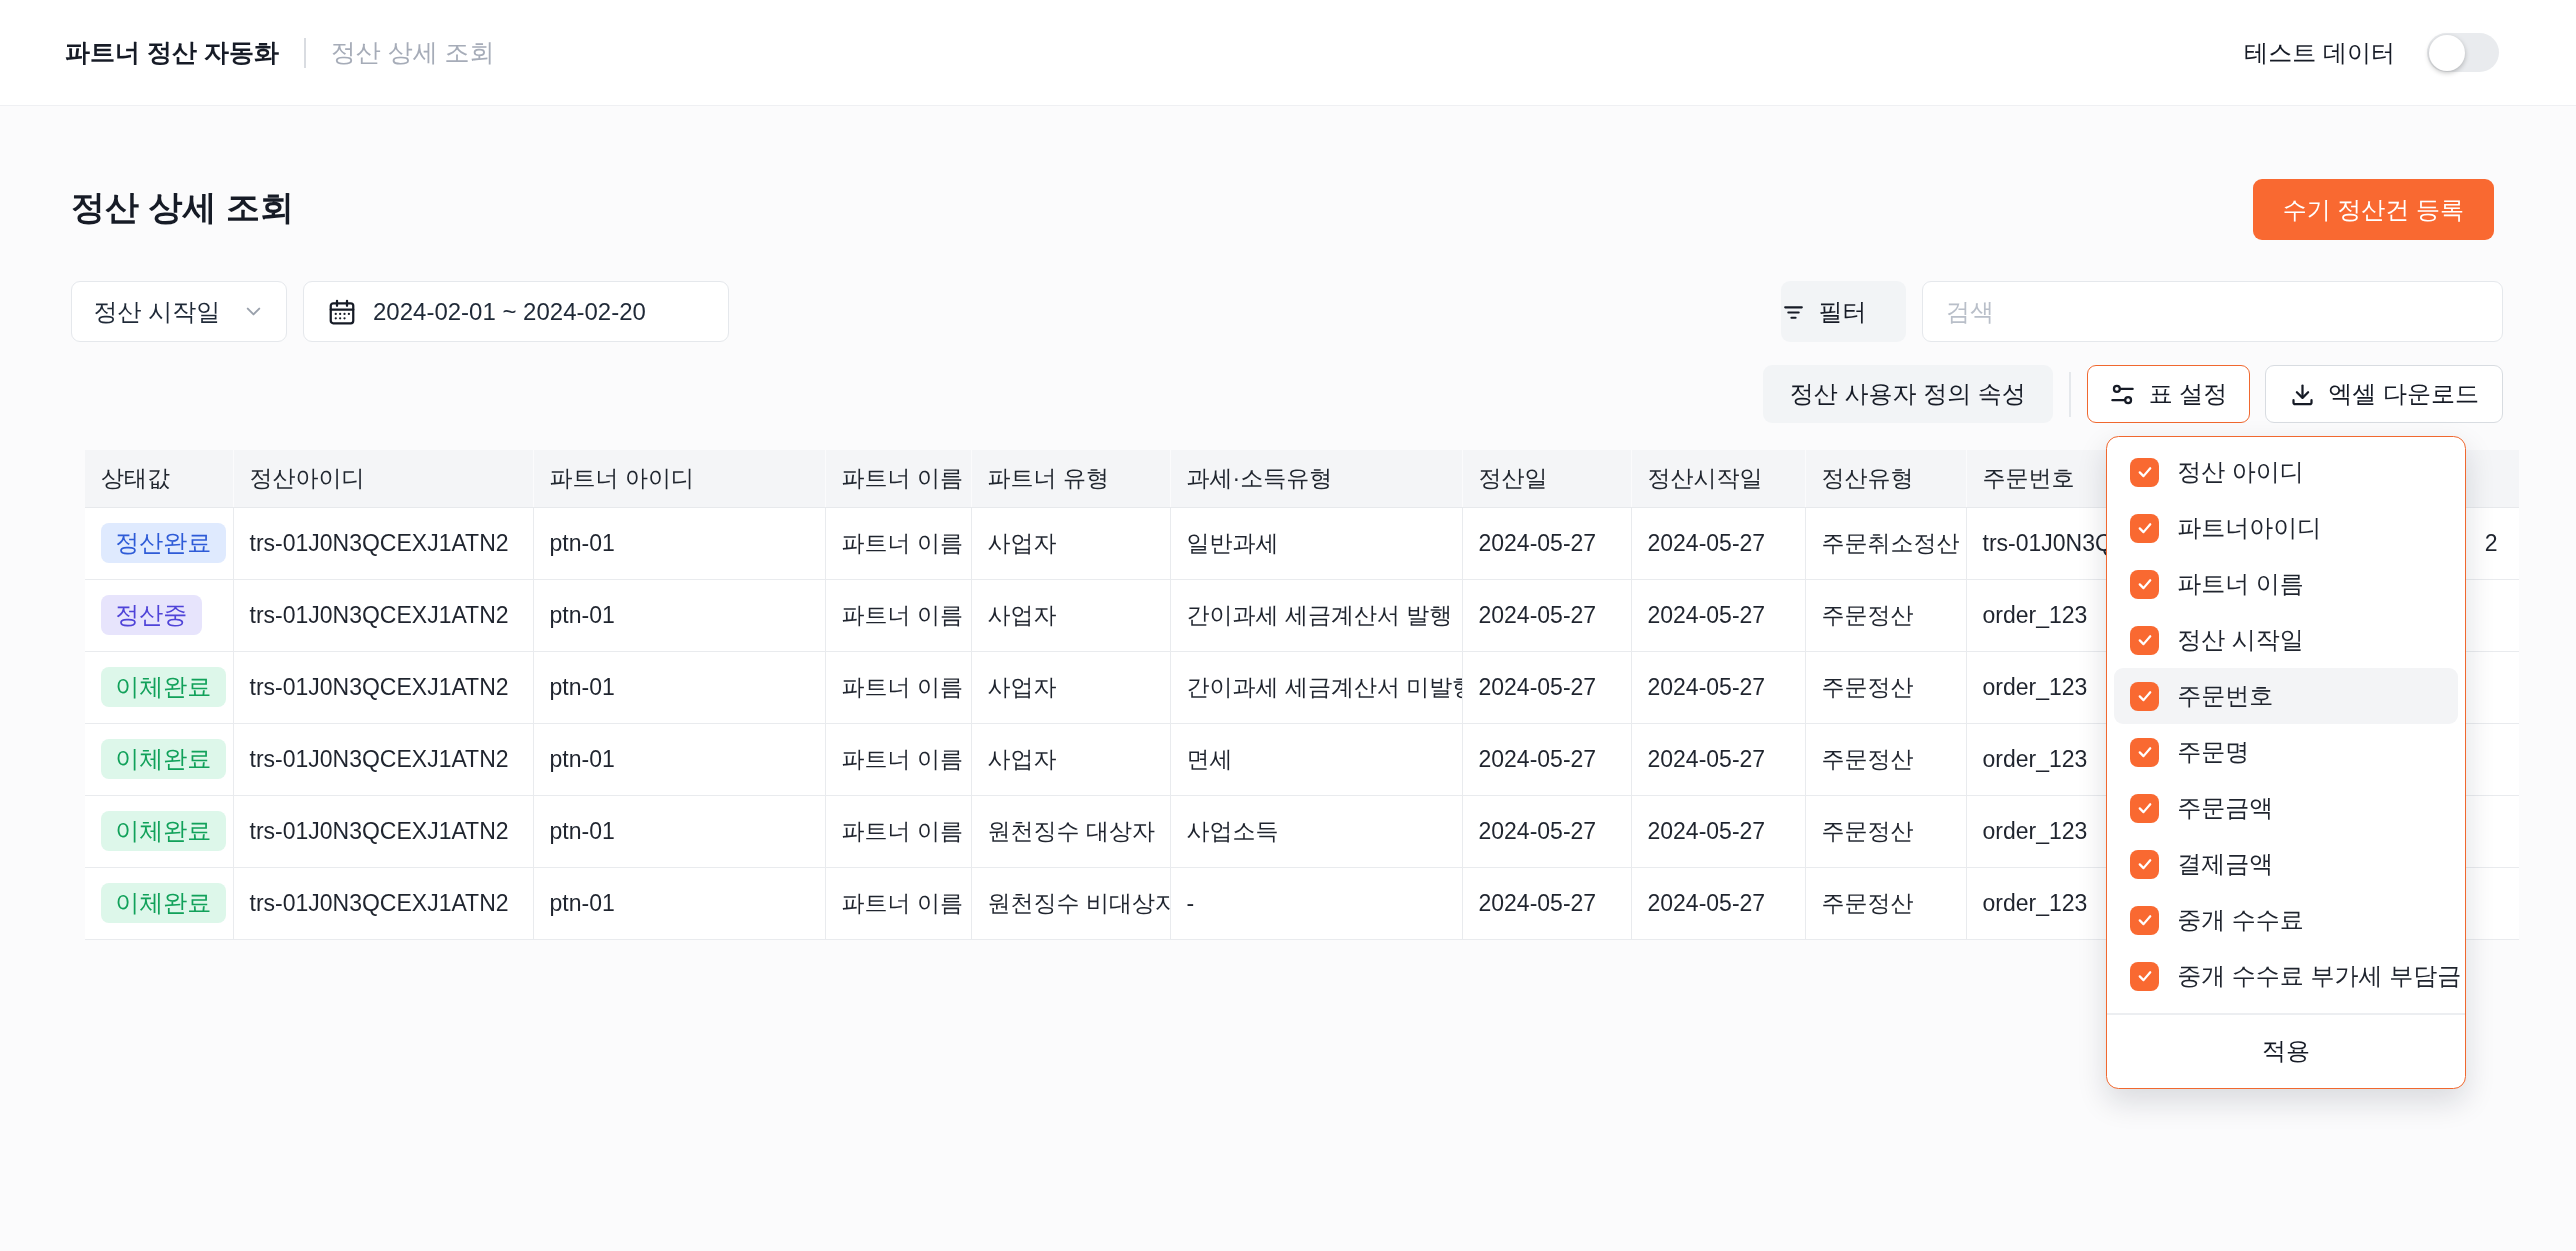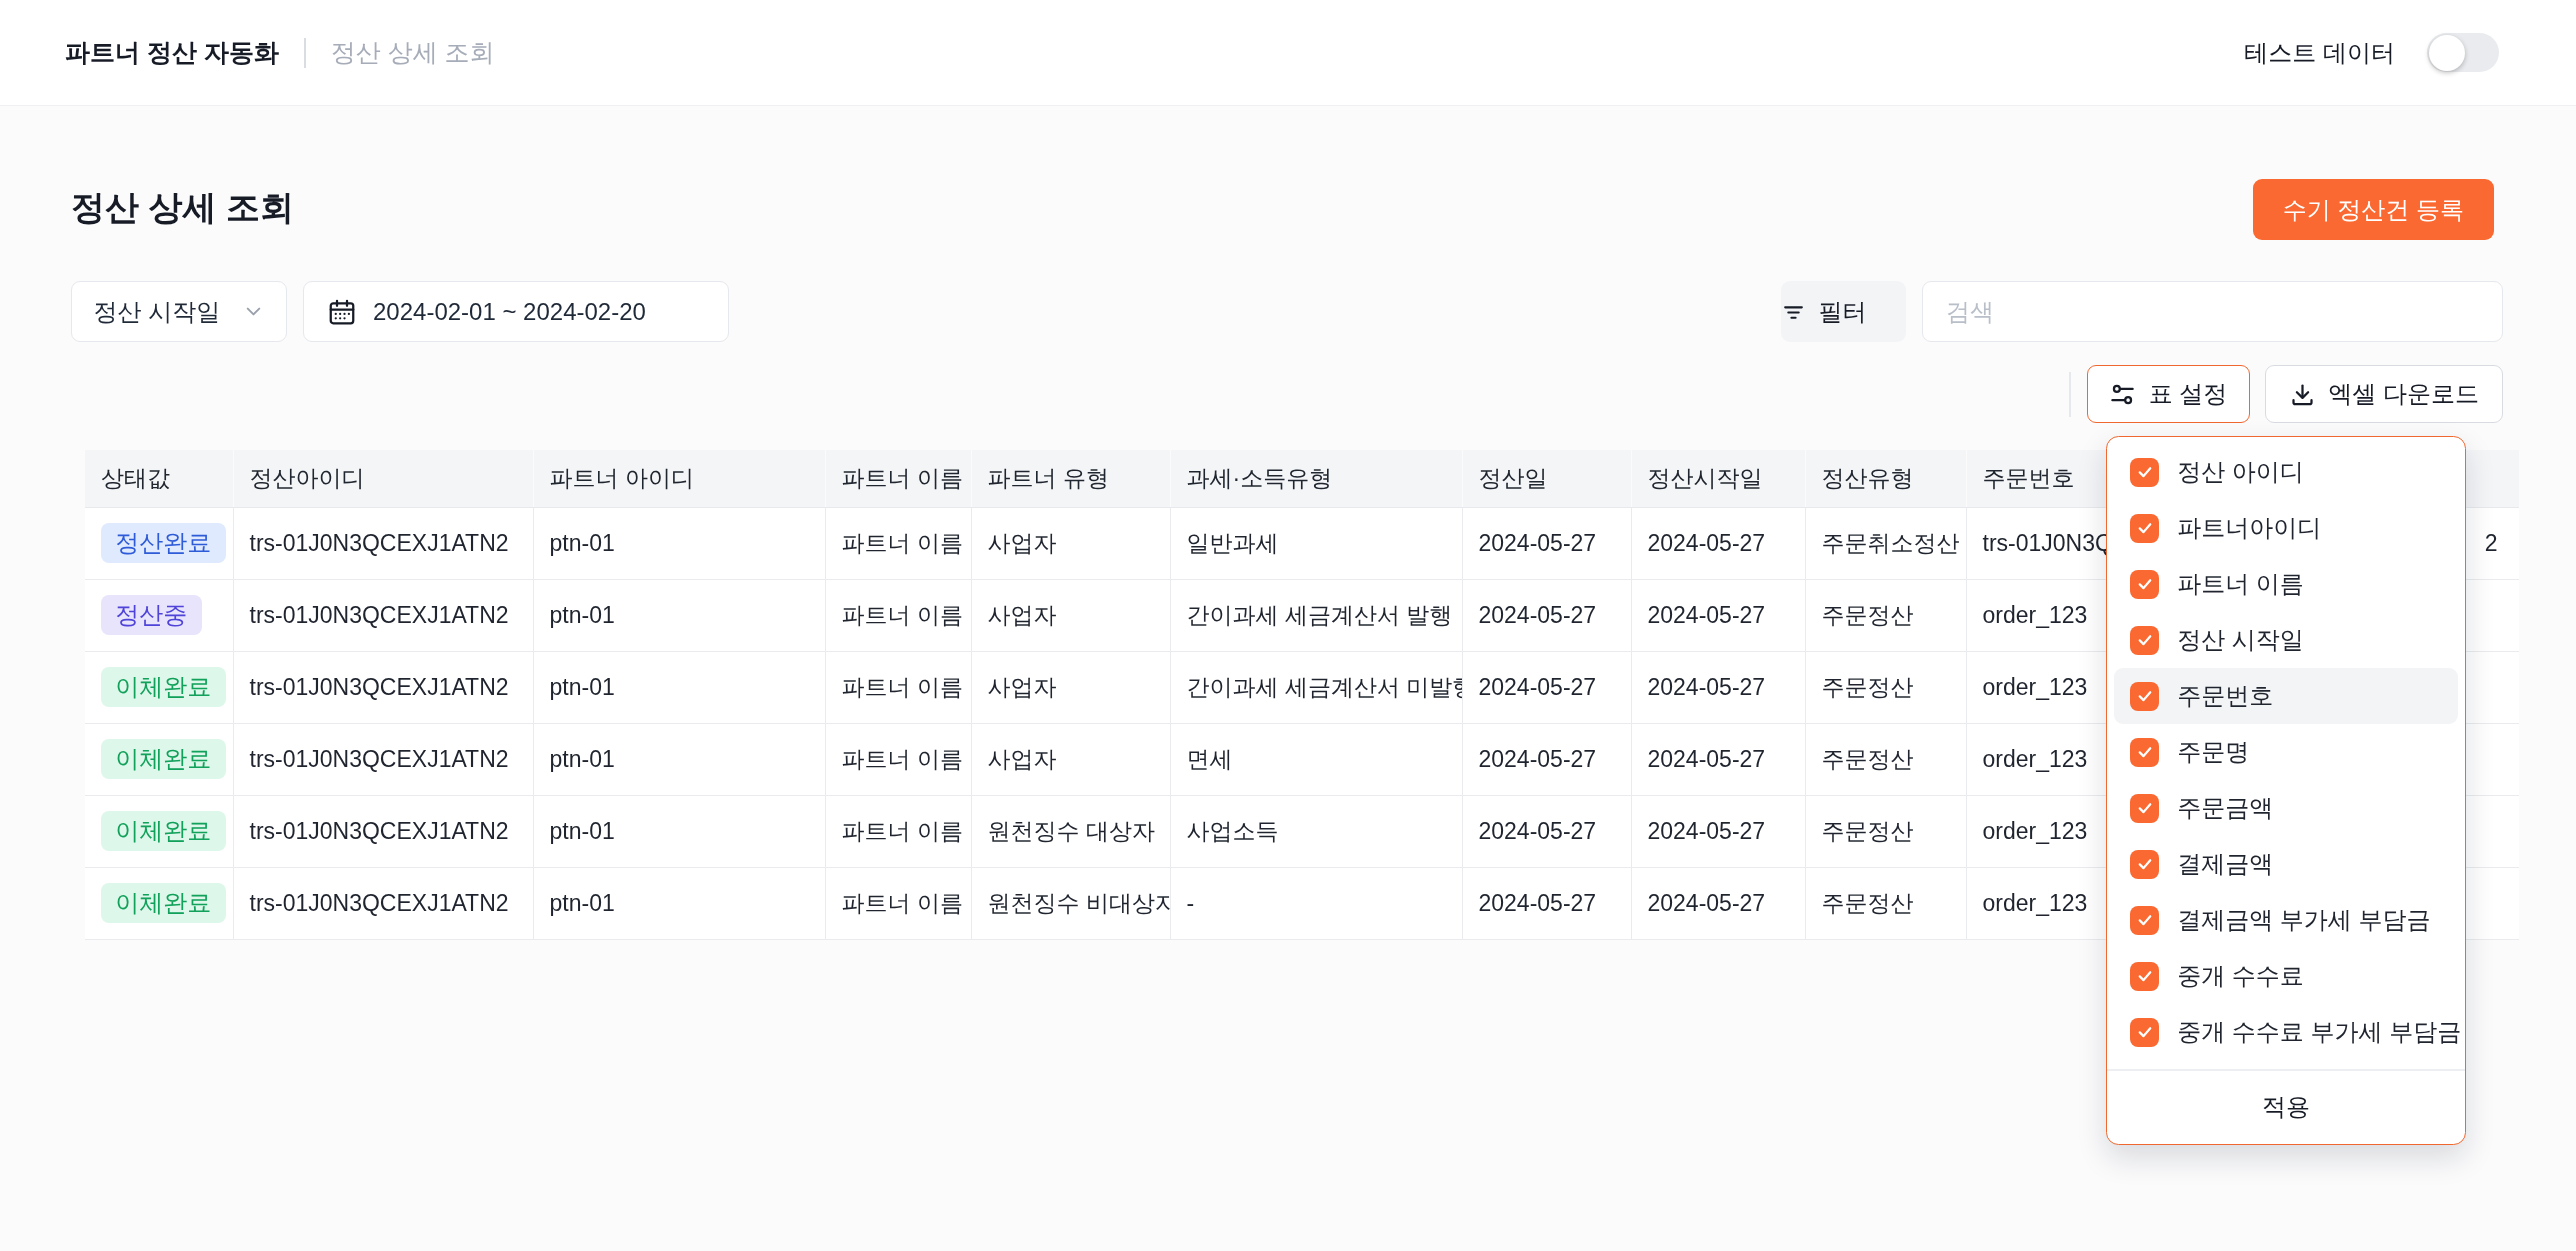--- a/index.html
+++ b/index.html
@@ -137,20 +137,21 @@
             <line x1="7" y1="13" x2="17" y2="13"></line>
             <line x1="10" y1="18" x2="14" y2="18"></line>
           </svg>
         <span>필터</span>
       </button>
       <input class="search-input" type="text" placeholder="검색" style="">
     </div>
   </div>
 
   <div class="toolbar-row">
+    <button class="btn-soft">정산 사용자 정의 속성</button>
     <div class="tool-div"></div>
     <button class="btn-outline-accent">
       <svg class="icon" width="27" height="27" viewBox="0 0 24 24" fill="none" stroke="#161B26" stroke-width="2" stroke-linecap="round">
           <circle cx="7" cy="7" r="2.6"></circle>
           <line x1="10" y1="7" x2="21" y2="7"></line>
           <circle cx="17" cy="17" r="2.6"></circle>
           <line x1="3" y1="17" x2="14" y2="17"></line>
         </svg>
       <span>표 설정</span>
     </button>
@@ -342,28 +343,20 @@
             </svg>
           </span>
           <span class="dd-label">결제금액</span>
         </div>
         <div class="dd-item">
           <span class="checkbox">
             <svg width="18" height="18" viewBox="0 0 24 24" fill="none" stroke="#FFFFFF" stroke-width="3" stroke-linecap="round" stroke-linejoin="round">
               <polyline points="5 12.5 10 17.5 19 7"></polyline>
             </svg>
           </span>
-          <span class="dd-label">결제금액 부가세 부담금</span>
-        </div>
-        <div class="dd-item">
-          <span class="checkbox">
-            <svg width="18" height="18" viewBox="0 0 24 24" fill="none" stroke="#FFFFFF" stroke-width="3" stroke-linecap="round" stroke-linejoin="round">
-              <polyline points="5 12.5 10 17.5 19 7"></polyline>
-            </svg>
-          </span>
           <span class="dd-label">중개 수수료</span>
         </div>
         <div class="dd-item">
           <span class="checkbox">
             <svg width="18" height="18" viewBox="0 0 24 24" fill="none" stroke="#FFFFFF" stroke-width="3" stroke-linecap="round" stroke-linejoin="round">
               <polyline points="5 12.5 10 17.5 19 7"></polyline>
             </svg>
           </span>
           <span class="dd-label">중개 수수료 부가세 부담금</span>
         </div>

